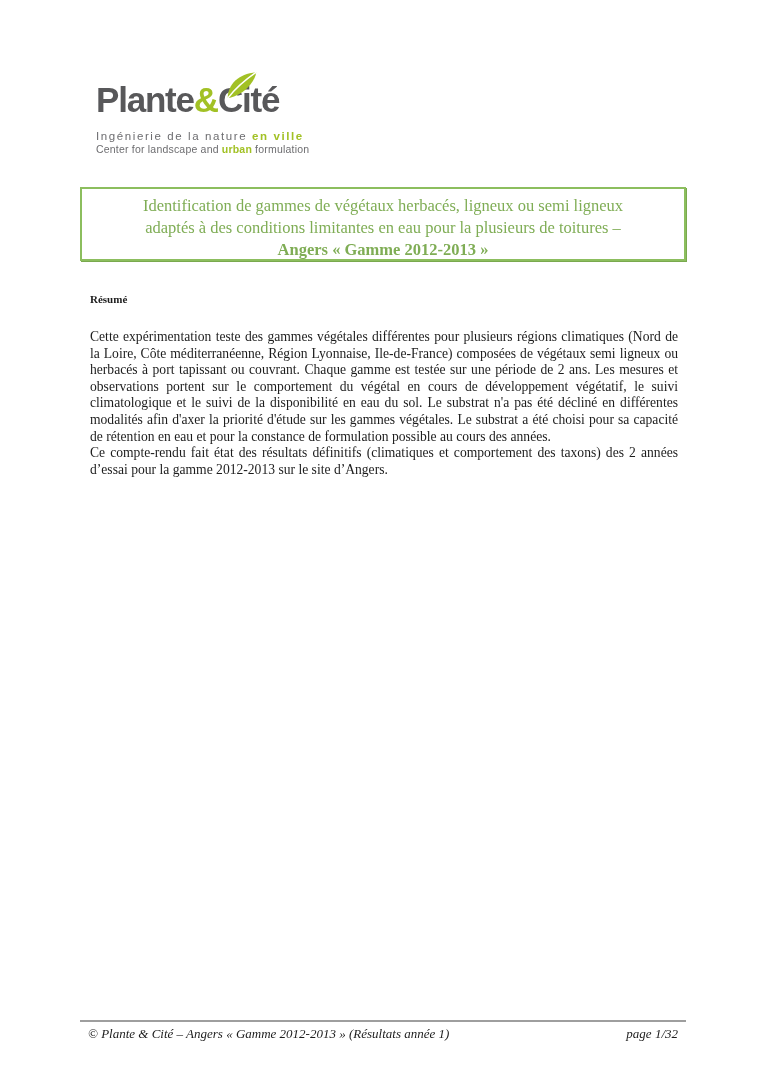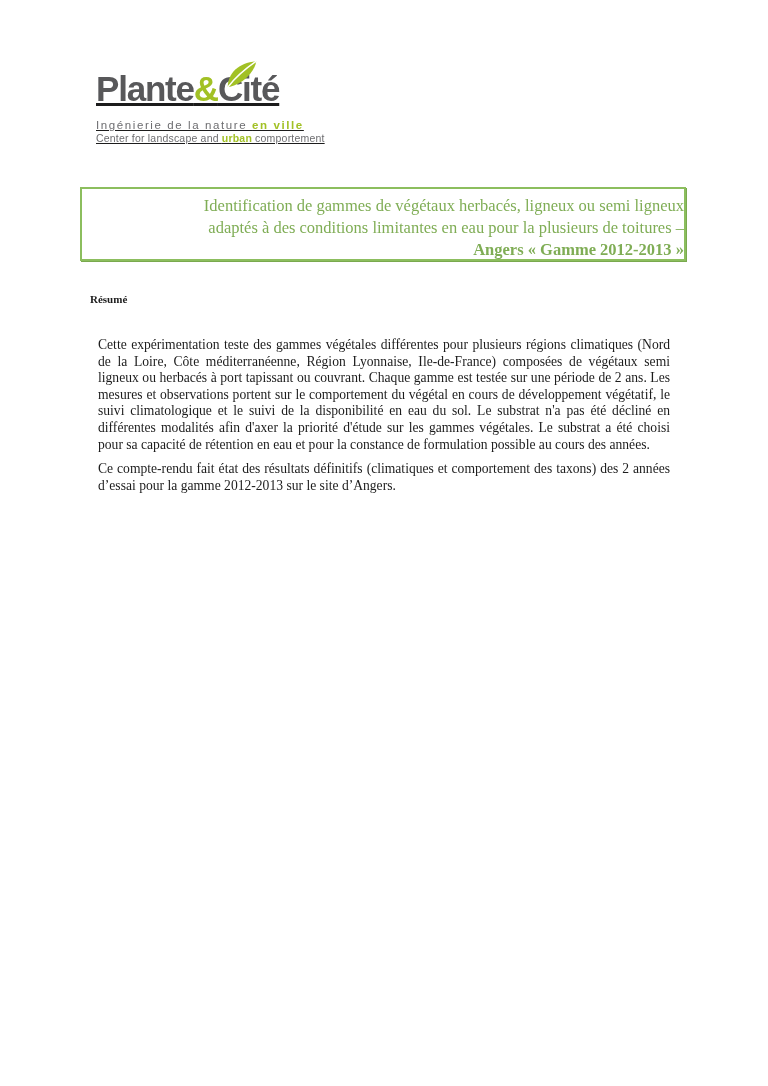--- a/index.html
+++ b/index.html
@@ -11,23 +11,22 @@
     background: #ffffff;
     font-family: "Liberation Serif", "DejaVu Serif", serif;
     color: #1c1c1c;
     overflow: hidden;
   }
 
   
   .logo {
     position: absolute;
     left: 96px;
-    top: 70px;
+    top: 81px;
     width: 240px;
-    text-decoration: underline;
   }
   .logo-wordmark {
     position: relative;
     font-family: "Liberation Sans", "DejaVu Sans", sans-serif;
     font-weight: bold;
     font-size: 35px;
     letter-spacing: -1.2px;
     line-height: 38px;
     white-space: nowrap;
   }
@@ -62,21 +61,21 @@
 
   
   .title-box {
     position: absolute;
     left: 80px;
     top: 187px;
     width: 606px;
     height: 74px;
     border: 2px solid #8cbe5e;
     box-shadow: 1px 1px 0 #79a94e;
-    text-align: right;
+    text-align: center;
     padding-top: 6px;
     color: #7fad55;
     font-size: 16.5px;
     line-height: 21.8px;
   }
   .title-box .t3 { font-weight: bold; }
 
   
   .resume-heading {
     position: absolute;
@@ -87,21 +86,21 @@
   }
   .body-text {
     position: absolute;
     left: 90px;
     top: 329px;
     width: 588px;
     font-size: 13.6px;
     line-height: 16.6px;
     text-align: justify;
   }
-  .body-text p { margin: 8px; }
+  .body-text p { margin: 0; }
 
   
   .footer {
     position: absolute;
     left: 80px;
     top: 1020px;
     width: 606px;
     border-top: 2px solid #9e9e9e;
     padding: 4px 8px 0 8px;
     display: flex;
@@ -123,31 +122,35 @@
         <svg width="40" height="26" viewBox="0 0 40 26">
           <path d="M2 24 C4 10, 16 1, 34 2 C30 14, 16 23, 2 24 Z" fill="#a2c125" transform="rotate(-8 20 13)"></path>
           <path d="M2 24 C10 16, 22 8, 34 2" stroke="#ffffff" stroke-width="1.6" fill="none" transform="rotate(-8 20 13)"></path>
         </svg>
       </span>
     </div>
     <div class="tagline-fr">
       <span>Ingénierie de la nature </span><span class="hl">en ville</span>
     </div>
     <div class="tagline-en">
-      <span>Center for landscape and </span><span class="hl">urban</span><span> comportement</span>
+      <span>Center for landscape and </span><span class="hl">urban</span><span> formulation</span>
     </div>
   </div>
 
   <div class="title-box">
     <div class="t1">Identification de gammes de végétaux herbacés, ligneux ou semi ligneux</div>
     <div class="t2">adaptés à des conditions limitantes en eau pour la plusieurs de toitures –</div>
     <div class="t3">Angers « Gamme 2012-2013 »</div>
   </div>
 
   <div class="resume-heading">Résumé</div>
 
   <div class="body-text">
     <p>Cette expérimentation teste des gammes végétales différentes pour plusieurs régions climatiques (Nord de la Loire, Côte méditerranéenne, Région Lyonnaise, Ile-de-France) composées de végétaux semi ligneux ou herbacés à port tapissant ou couvrant. Chaque gamme est testée sur une période de 2 ans. Les mesures et observations portent sur le comportement du végétal en cours de développement végétatif, le suivi climatologique et le suivi de la disponibilité en eau du sol. Le substrat n'a pas été décliné en différentes modalités afin d'axer la priorité d'étude sur les gammes végétales. Le substrat a été choisi pour sa capacité de rétention en eau et pour la constance de formulation possible au cours des années.</p>
     <p>Ce compte-rendu fait état des résultats définitifs (climatiques et comportement des taxons) des 2 années d’essai pour la gamme 2012-2013 sur le site d’Angers.</p>
   </div>
 
+  <div class="footer">
+    <span>© Plante &amp; Cité – Angers « Gamme 2012-2013 » (Résultats année 1)</span>
+    <span>page 1/32</span>
+  </div>
 
 </div>
 
 </body></html>

